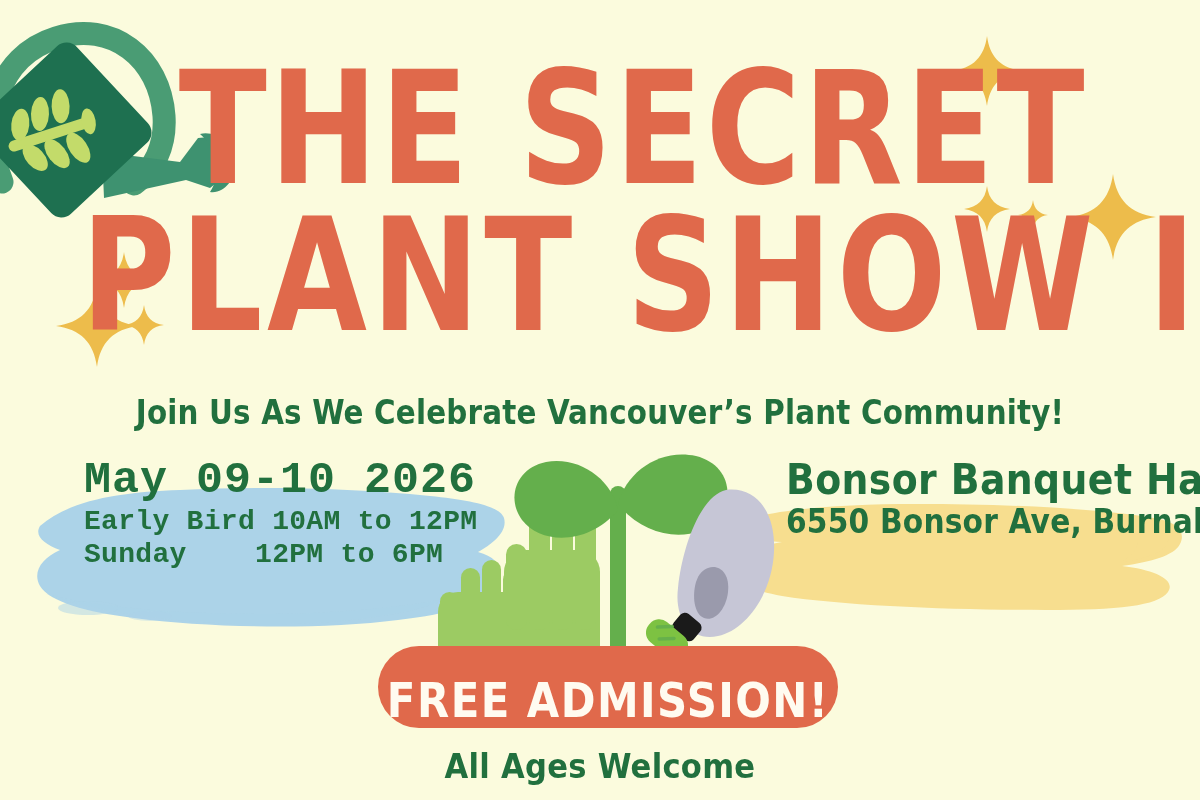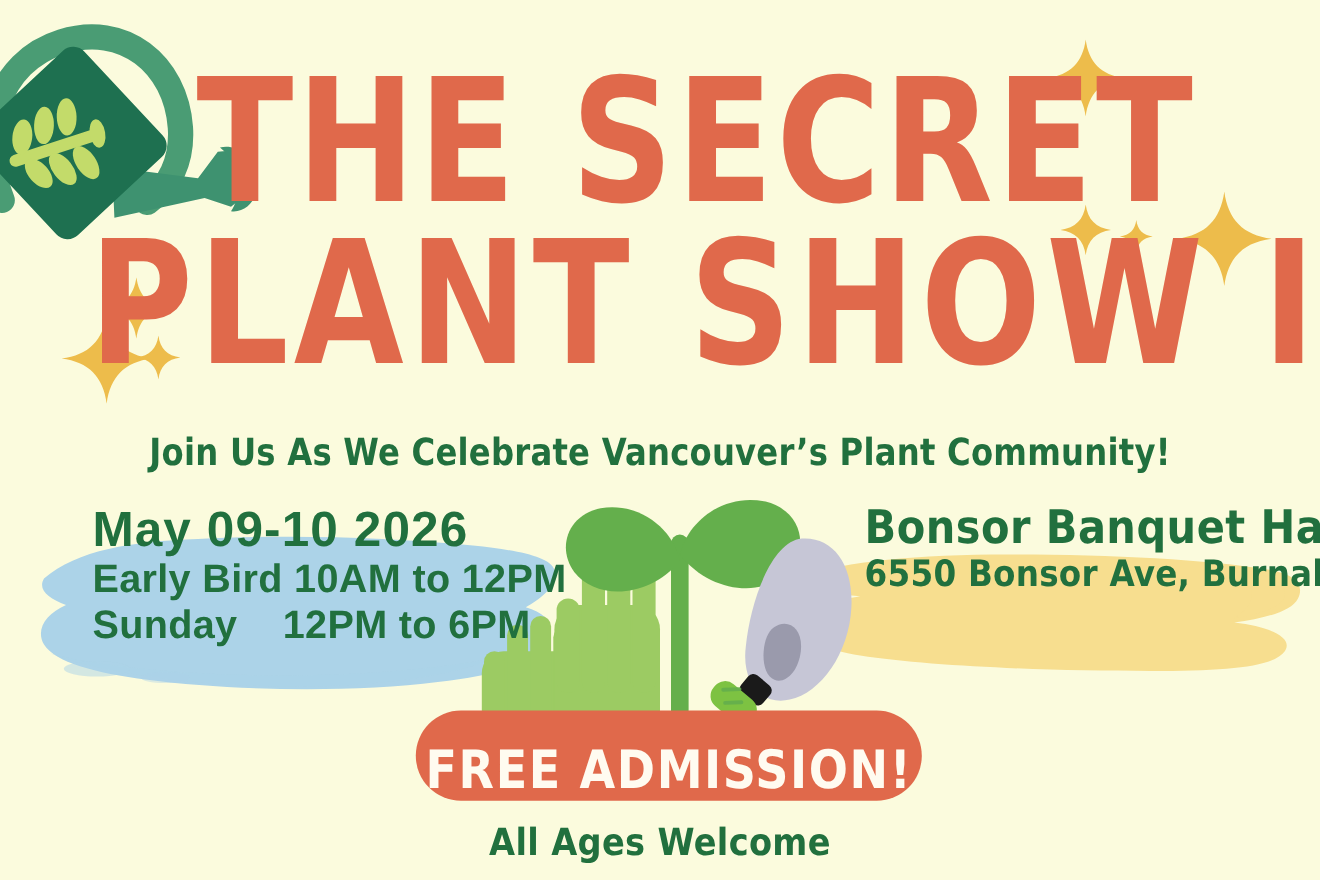--- a/index.html
+++ b/index.html
@@ -97,31 +97,31 @@
     white-space: nowrap;
   }
 
   
   #date-block {
     position: absolute;
     left: 84px;
     top: 458px;
     width: 420px;
     color: #21703E;
-    font-family: Liberation Sans, sans-serif;
+    font-family: Liberation Mono, monospace;
     font-weight: 700;
   }
   #event-dates {
     font-size: 45px;
     line-height: 1.04;
     letter-spacing: 1px;
     white-space: nowrap;
   }
   .time-row {
-    font-size: 36px;
+    font-size: 28px;
     line-height: 1.18;
     letter-spacing: 0.3px;
     white-space: pre;
   }
 
   
   #venue-block {
     position: absolute;
     left: 786px;
     top: 458px;

